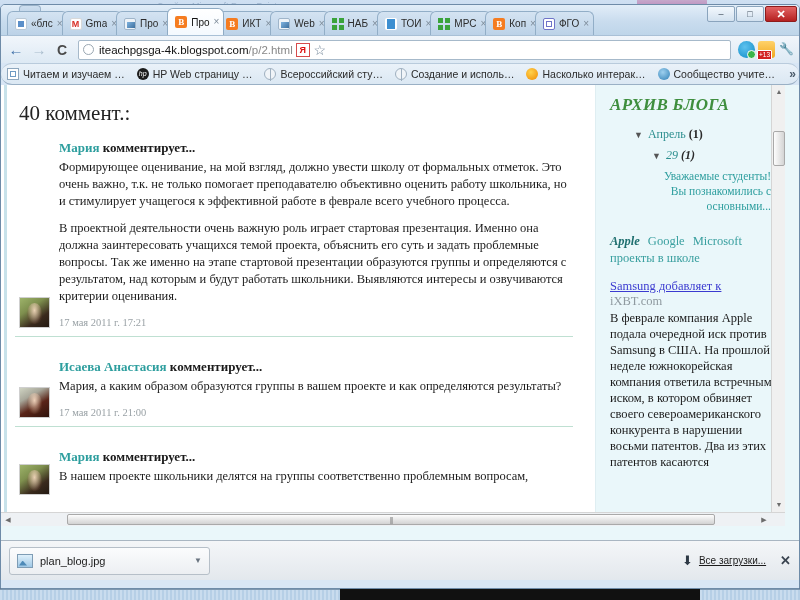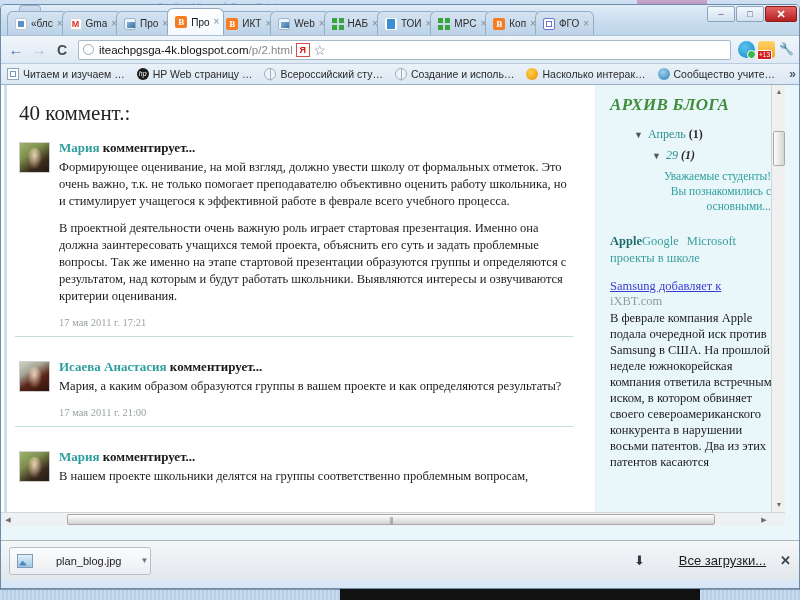--- a/index.html
+++ b/index.html
@@ -175,20 +175,21 @@
      line-height:17px; color:#5a6b7a;}
 
   
   #bookmarks {
     position: relative; height: 22px;
     background: linear-gradient(to bottom,#eaf2f9,#dbe8f3);
     border-top: 1px solid #b9cbdc;
     border-bottom: 1px solid #9ab0c5;
     display: flex; align-items: center; padding-left: 6px;
     overflow: hidden;
+    border-radius: 11px;
   }
   .bm { display:flex; align-items:center; margin-right:12px; font-size:10.5px; color:#2b2b2b;
         white-space:nowrap; }
   .bm .bmico { width:12px; height:12px; margin-right:4px; position:relative; flex:0 0 12px;}
   .bmi-doc { background:#fff; border:1px solid #8ea7be; }
   .bmi-doc::after{content:""; position:absolute; left:2px; top:2px; right:2px; bottom:2px; border:1px solid #6f9bc4;}
   .bmi-hp { background:#1b1b1b; border-radius:50%; }
   .bmi-hp::after{content:"hp"; position:absolute; inset:0; color:#fff; font-size:7px; text-align:center;
      line-height:12px; font-style:italic;}
   .bmi-globe { background:#f0f4f8; border:1px solid #9fb0c0; border-radius:50%; }
@@ -218,21 +219,21 @@
     background: #ffffff;
     font-family: "Liberation Serif", serif;
     overflow: hidden;
   }
   #comments-title {
     font-size: 21px; color: #222; margin: 4px 0 14px 4px;
     font-family: "Liberation Serif", serif;
   }
   .comment { position: relative; padding: 0 0 8px 0; }
   .comment + .comment { border-top: 1px solid #bfe0d2; padding-top: 22px; }
-  .comment-head { display: flex; align-items: flex-start; }
+  .comment-head { display: flex; align-items: flex-end; }
   .avatar {
     width: 31px; height: 31px; flex: 0 0 31px; margin: 2px 9px 0 4px;
     border: 1px solid #cfcfcf;
     background: linear-gradient(145deg,#9db36a 0%,#7e8f4e 35%,#3a2a1d 70%,#241a12 100%);
     position: relative; overflow: hidden;
   }
   .avatar.a2 {
     background: linear-gradient(150deg,#cfd3c2 0%,#a8a79a 30%,#5a2418 60%,#2e130c 100%);
   }
   .avatar::after {
@@ -265,21 +266,21 @@
   .arch-2 { padding-left: 24px; }
   .arch-3 { padding-left: 42px; font-style: italic; }
   .caret { color: #555; font-size: 9px; margin-right: 5px; }
   .arch-row .cnt { color: #2a2a2a; font-weight: bold; }
   .arch-post {
     font-size: 11.5px; color: #2d9e9e; padding-left: 50px; line-height: 15px;
     text-align: right; padding-right: 4px;
   }
   .sb-sep { height: 20px; }
   .brandrow { font-size: 12.5px; color: #3aa0a0; margin-bottom: 2px; }
-  .brandrow .b1 { color: #1f6f6f; font-weight: bold; }
+  .brandrow .b1 { color: #1f6f6f; font-weight: bold; margin-right: 8px; font-style: italic;}
   .brandrow .b2 { margin-right: 8px; }
   .brand-sub { font-size: 12.5px; color: #3aa0a0; margin-bottom: 10px; }
   .news-link {
     font-size: 12.5px; color: #3b3bd0; text-decoration: underline;
     display: inline-block; line-height: 15px;
   }
   .news-src { font-size: 12.5px; color: #8f9aa0; line-height: 15px; margin-bottom: 1px;}
   .news-body { font-size: 12.5px; color: #1c1c1c; line-height: 16px; }
 
   
@@ -317,40 +318,40 @@
   }
 
   
   #shelf {
     position: relative; height: 40px;
     background: linear-gradient(to bottom,#f4f6f8,#e3e8ed);
     border-top: 1px solid #a9b6c2;
     display: flex; align-items: center; padding: 0 8px;
   }
   #dl-item {
-    width: 142px; height: 28px;
+    width: 201px; height: 28px;
     background: linear-gradient(to bottom,#fbfcfd,#eceff2);
     border: 1px solid #b6bfc8; border-radius: 3px;
-    display: flex; align-items: center; padding: 0 4px; gap: 16px;
+    display: flex; align-items: center; padding: 0 4px;
   }
   #dl-thumb {
     width: 16px; height: 14px; flex: 0 0 16px; margin: 0 7px 0 3px;
     background: linear-gradient(to bottom,#dff0fb,#9fc8e6);
     border: 1px solid #7e9cb5; position: relative;
   }
   #dl-thumb::after{
     content:""; position:absolute; left:1px; bottom:1px; width:8px; height:5px;
     background:#4d8ab8; clip-path: polygon(0 100%,45% 0,100% 100%);
   }
   #dl-name { font-size: 11px; color: #1c1c1c; flex: 1; white-space: nowrap; font-family:"Liberation Sans",sans-serif;}
   #dl-caret { font-size: 8px; color: #6a7480; padding: 0 3px; }
   #shelf-right { margin-left: auto; display: flex; align-items: center; }
   #dl-arrow { font-size: 13px; color: #2e3a46; margin-right: 6px; }
-  #dl-all { font-size: 13px; color: #1c1c1c; text-decoration: underline; margin-right: 14px;
-            font-family:"Liberation Sans",sans-serif;margin-left:28px; }
+  #dl-all { font-size: 10px; color: #1c1c1c; text-decoration: underline; margin-right: 14px;
+            font-family:"Liberation Sans",sans-serif; }
   #shelf-close { font-size: 13px; color: #3a4450; font-weight: bold; }
 
   
   #bottom-strip {
     position: absolute; left:0; bottom:0; width:800px; height:11px;
     background: repeating-linear-gradient(90deg,#c9dcee 0 2px,#b6cfe6 2px 4px);
     border-top:1px solid #7d97b0;
   }
   #bottom-dark {
     position:absolute; left:340px; bottom:0; width:360px; height:11px; background:#111;

